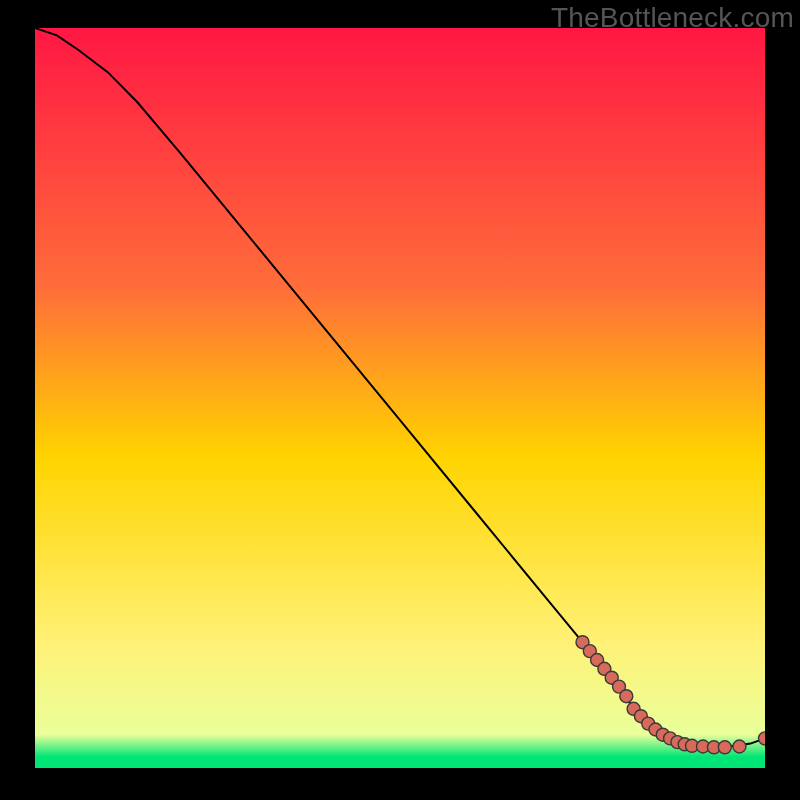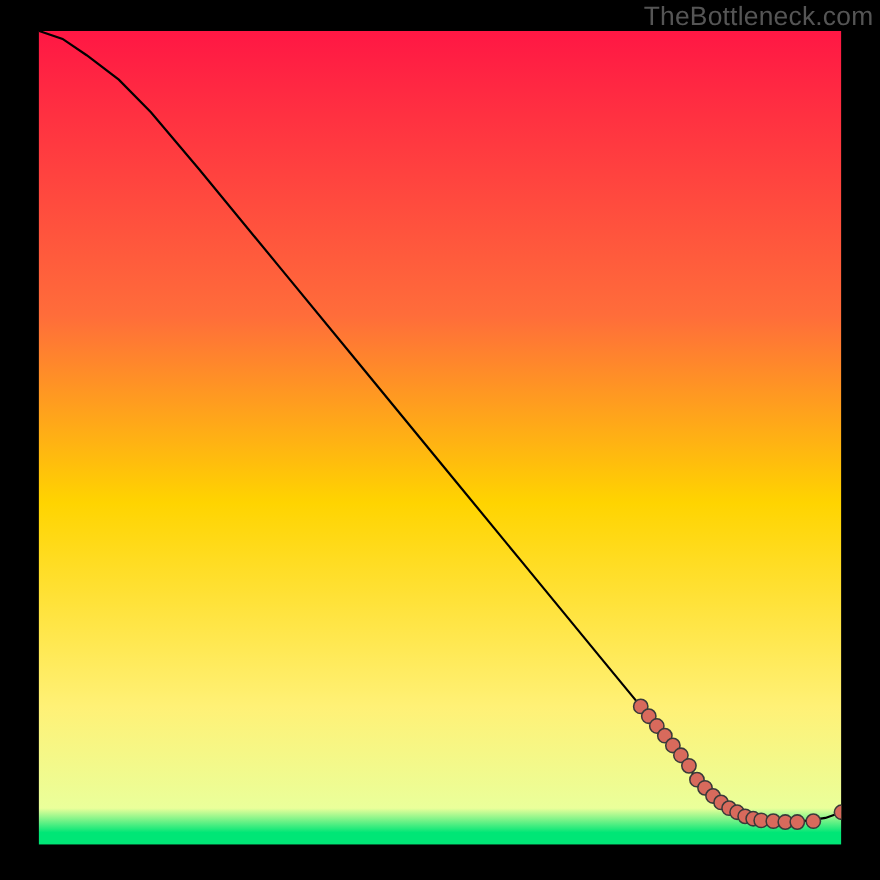--- a/index.html
+++ b/index.html
@@ -15,21 +15,21 @@
     position: relative;
     width: 800px;
     height: 800px;
     background: #000;
   }
   .watermark {
     position: absolute;
     top: 2px;
     right: 6px;
     color: #555;
-    font-size: 24px;
+    font-size: 28px;
     letter-spacing: 0.2px;
     z-index: 5;
   }
   .plot {
     position: absolute;
     left: 35px;
     top: 28px;
     width: 730px;
     height: 740px;
     overflow: hidden;

